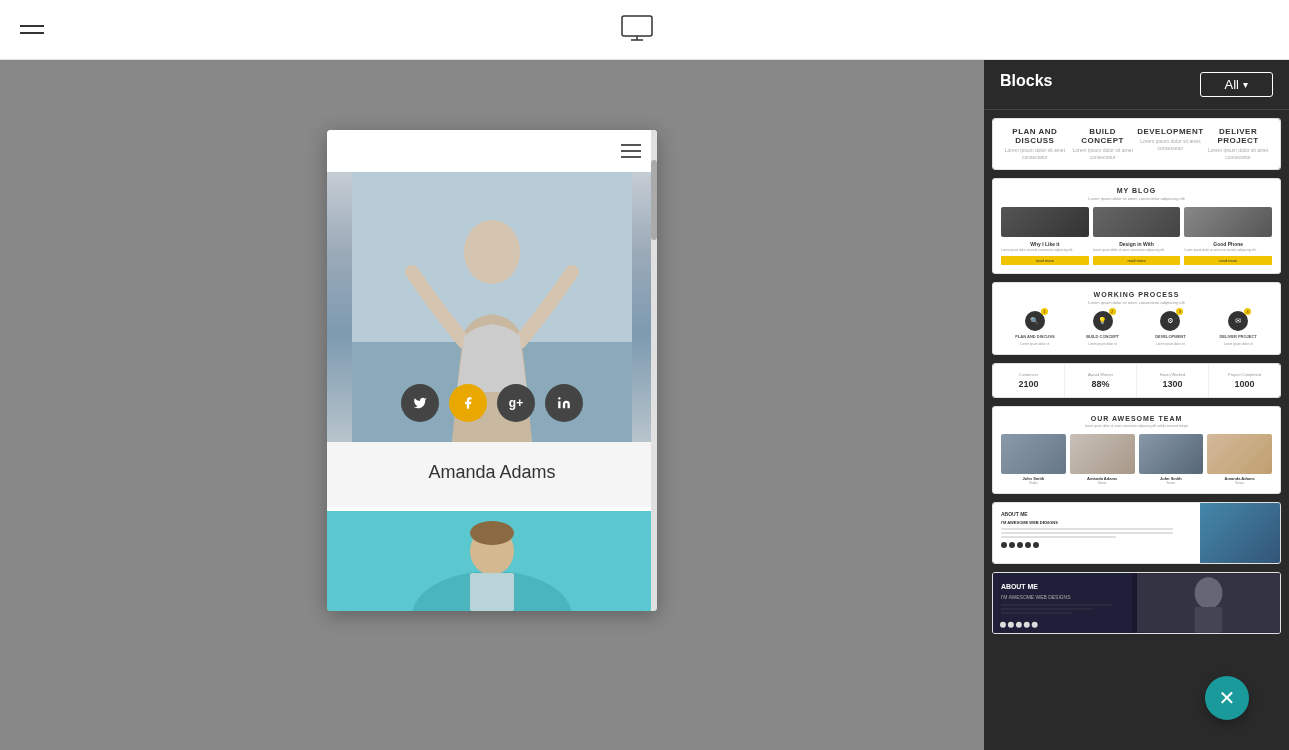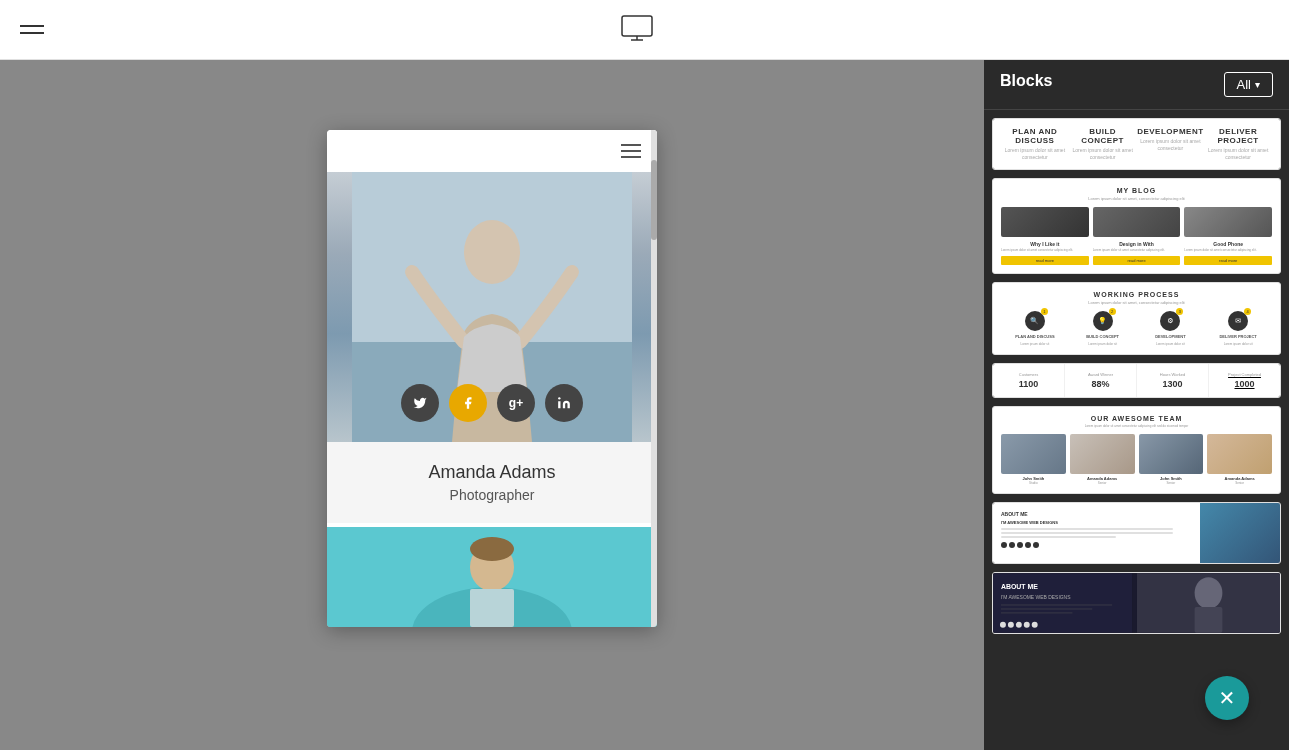--- a/index.html
+++ b/index.html
@@ -89,39 +89,39 @@
       height: 690px; overflow-y: auto;
     }
     .sidebar-header {
       display: flex; align-items: flex-start; justify-content: space-between;
       padding: 12px 16px; border-bottom: 1px solid #444;
       position: sticky; top: 0; background: #2a2a2a; z-index: 10;
     }
     .sidebar-title { color: #fff; font-size: 16px; font-weight: 600; }
     .all-btn {
       background: transparent; border: 1px solid #fff; color: #fff;
-      padding: 4px 12px; border-radius: 3px; cursor: pointer; font-size: 13px;
+      padding: 4px 24px; border-radius: 3px; cursor: pointer; font-size: 13px;
       display: flex; align-items: center; gap: 4px;
     }
     .all-btn .chevron { font-size: 10px; }
 
     .sidebar-content { padding: 8px; flex: 1; }
 
     
     .block-card {
       background: #fff; border-radius: 3px; margin-bottom: 8px; overflow: hidden;
       cursor: pointer; border: 1px solid #e0e0e0;
     }
 
     
     .stats-block {
       display: flex; background: #fff;
     }
     .stat-item { flex: 1; padding: 8px 4px; text-align: center; border-right: 1px solid #f0f0f0; }
-    .stat-item:last-child { border-right: none; text-decoration: underline; }
+    .stat-item:last-child { border-right: none; }
     .stat-label { font-size: 4px; color: #999; margin-bottom: 2px; }
     .stat-value { font-size: 9px; font-weight: 700; color: #333; }
 
     
     .blog-block { padding: 8px; background: #fff; }
     .blog-title { text-align: center; font-size: 7px; font-weight: 700; color: #333; margin-bottom: 2px; letter-spacing: 1px; }
     .blog-subtitle { text-align: center; font-size: 4px; color: #999; margin-bottom: 6px; }
     .blog-images { display: flex; gap: 4px; margin-bottom: 4px; }
     .blog-img { flex: 1; height: 30px; background: #ccc; border-radius: 2px; overflow: hidden; }
     .blog-img-1 { background: linear-gradient(135deg, #555 0%, #333 100%); }
@@ -259,21 +259,20 @@
             <svg width="14" height="14" viewBox="0 0 24 24" fill="white">
                 <path d="M16 8a6 6 0 016 6v7h-4v-7a2 2 0 00-2-2 2 2 0 00-2 2v7h-4v-7a6 6 0 016-6zM2 9h4v12H2z"></path>
                 <circle cx="4" cy="4" r="2" fill="white"></circle>
               </svg>
           </div>
         </div>
       </div>
 
       <div class="profile-info">
         <div class="profile-name">Amanda Adams</div>
-        <div class="profile-title">Photographer</div>
       </div>
 
       <div class="second-card">
         <svg width="330" height="100" viewBox="0 0 330 100" xmlns="http://www.w3.org/2000/svg">
           <rect width="330" height="100" fill="#5bc8d0"></rect>
           <ellipse cx="165" cy="105" rx="80" ry="45" fill="#4ab5bd"></ellipse>
 
           <ellipse cx="165" cy="40" rx="22" ry="24" fill="#d4b890"></ellipse>
           <rect x="143" y="62" width="44" height="38" rx="2" fill="#b8d4d8"></rect>
 
@@ -384,21 +383,21 @@
             <div class="working-step-label">DELIVER PROJECT</div>
             <div class="working-step-text">Lorem ipsum dolor sit</div>
           </div>
         </div>
       </div>
 
       <div class="block-card">
         <div class="stats-block">
           <div class="stat-item">
             <div class="stat-label">Customers</div>
-            <div class="stat-value">1100</div>
+            <div class="stat-value">2100</div>
           </div>
           <div class="stat-item">
             <div class="stat-label">Award Winner</div>
             <div class="stat-value">88%</div>
           </div>
           <div class="stat-item">
             <div class="stat-label">Hours Worked</div>
             <div class="stat-value">1300</div>
           </div>
           <div class="stat-item">

